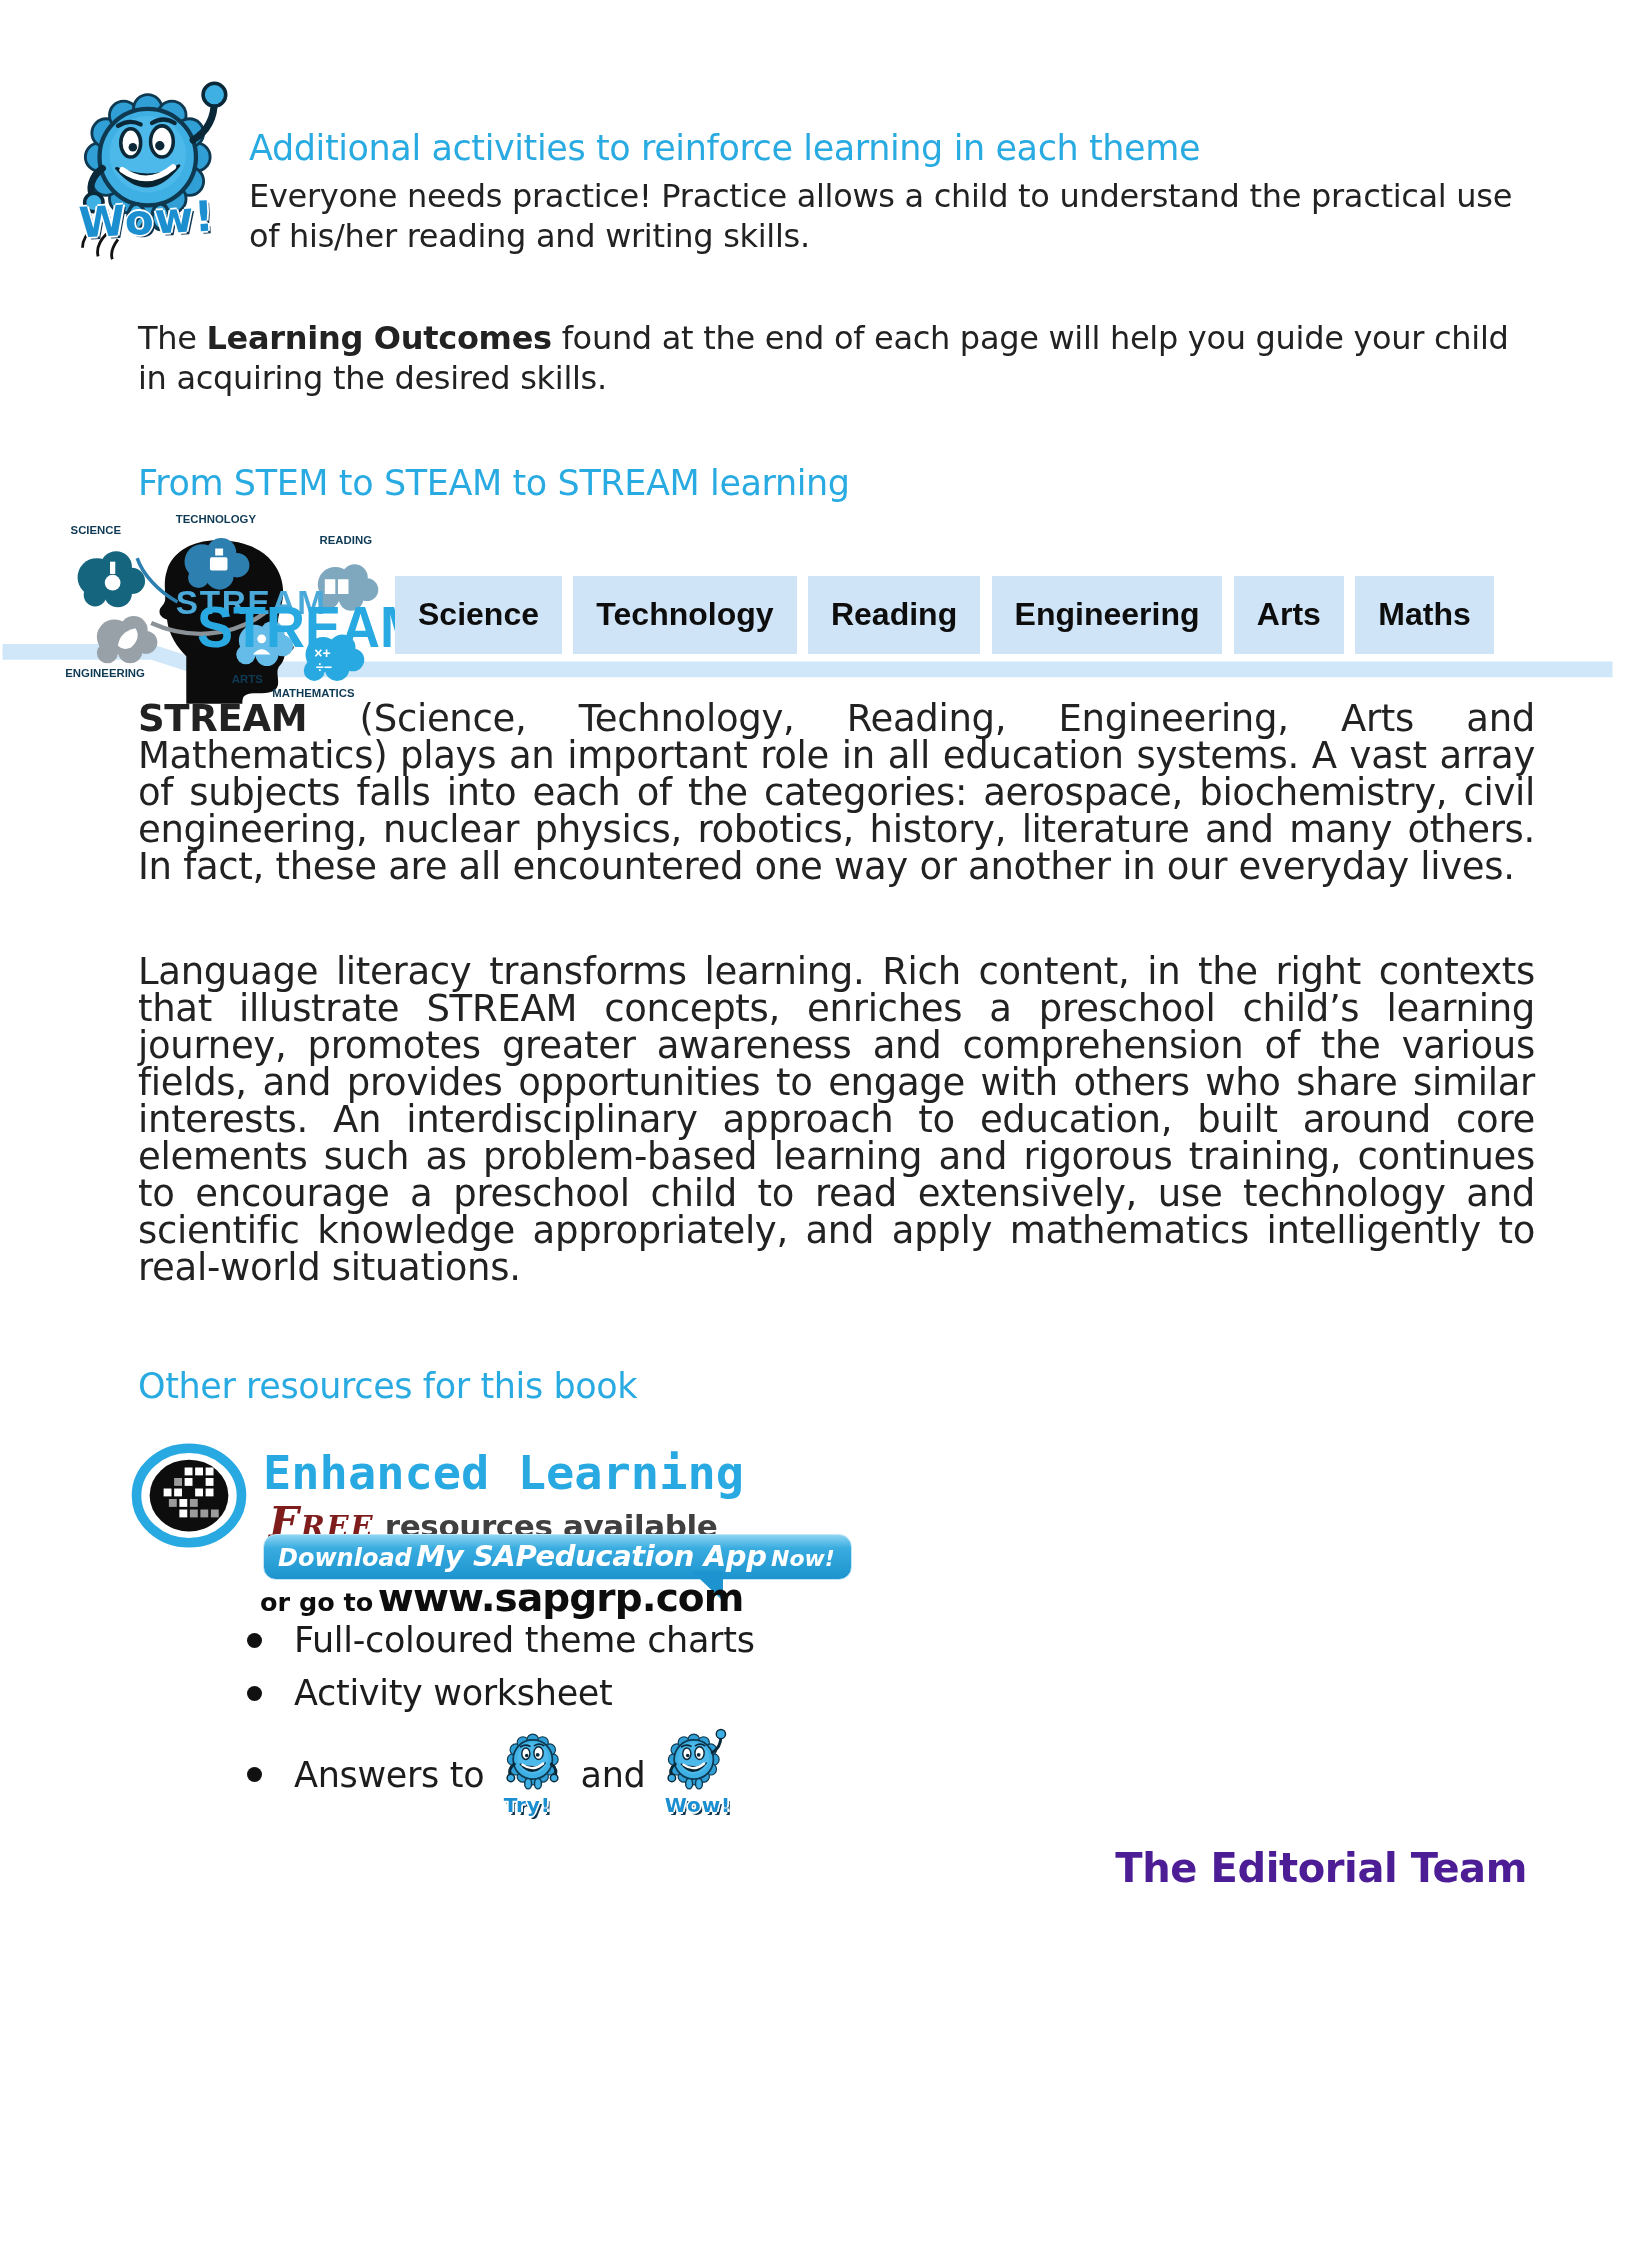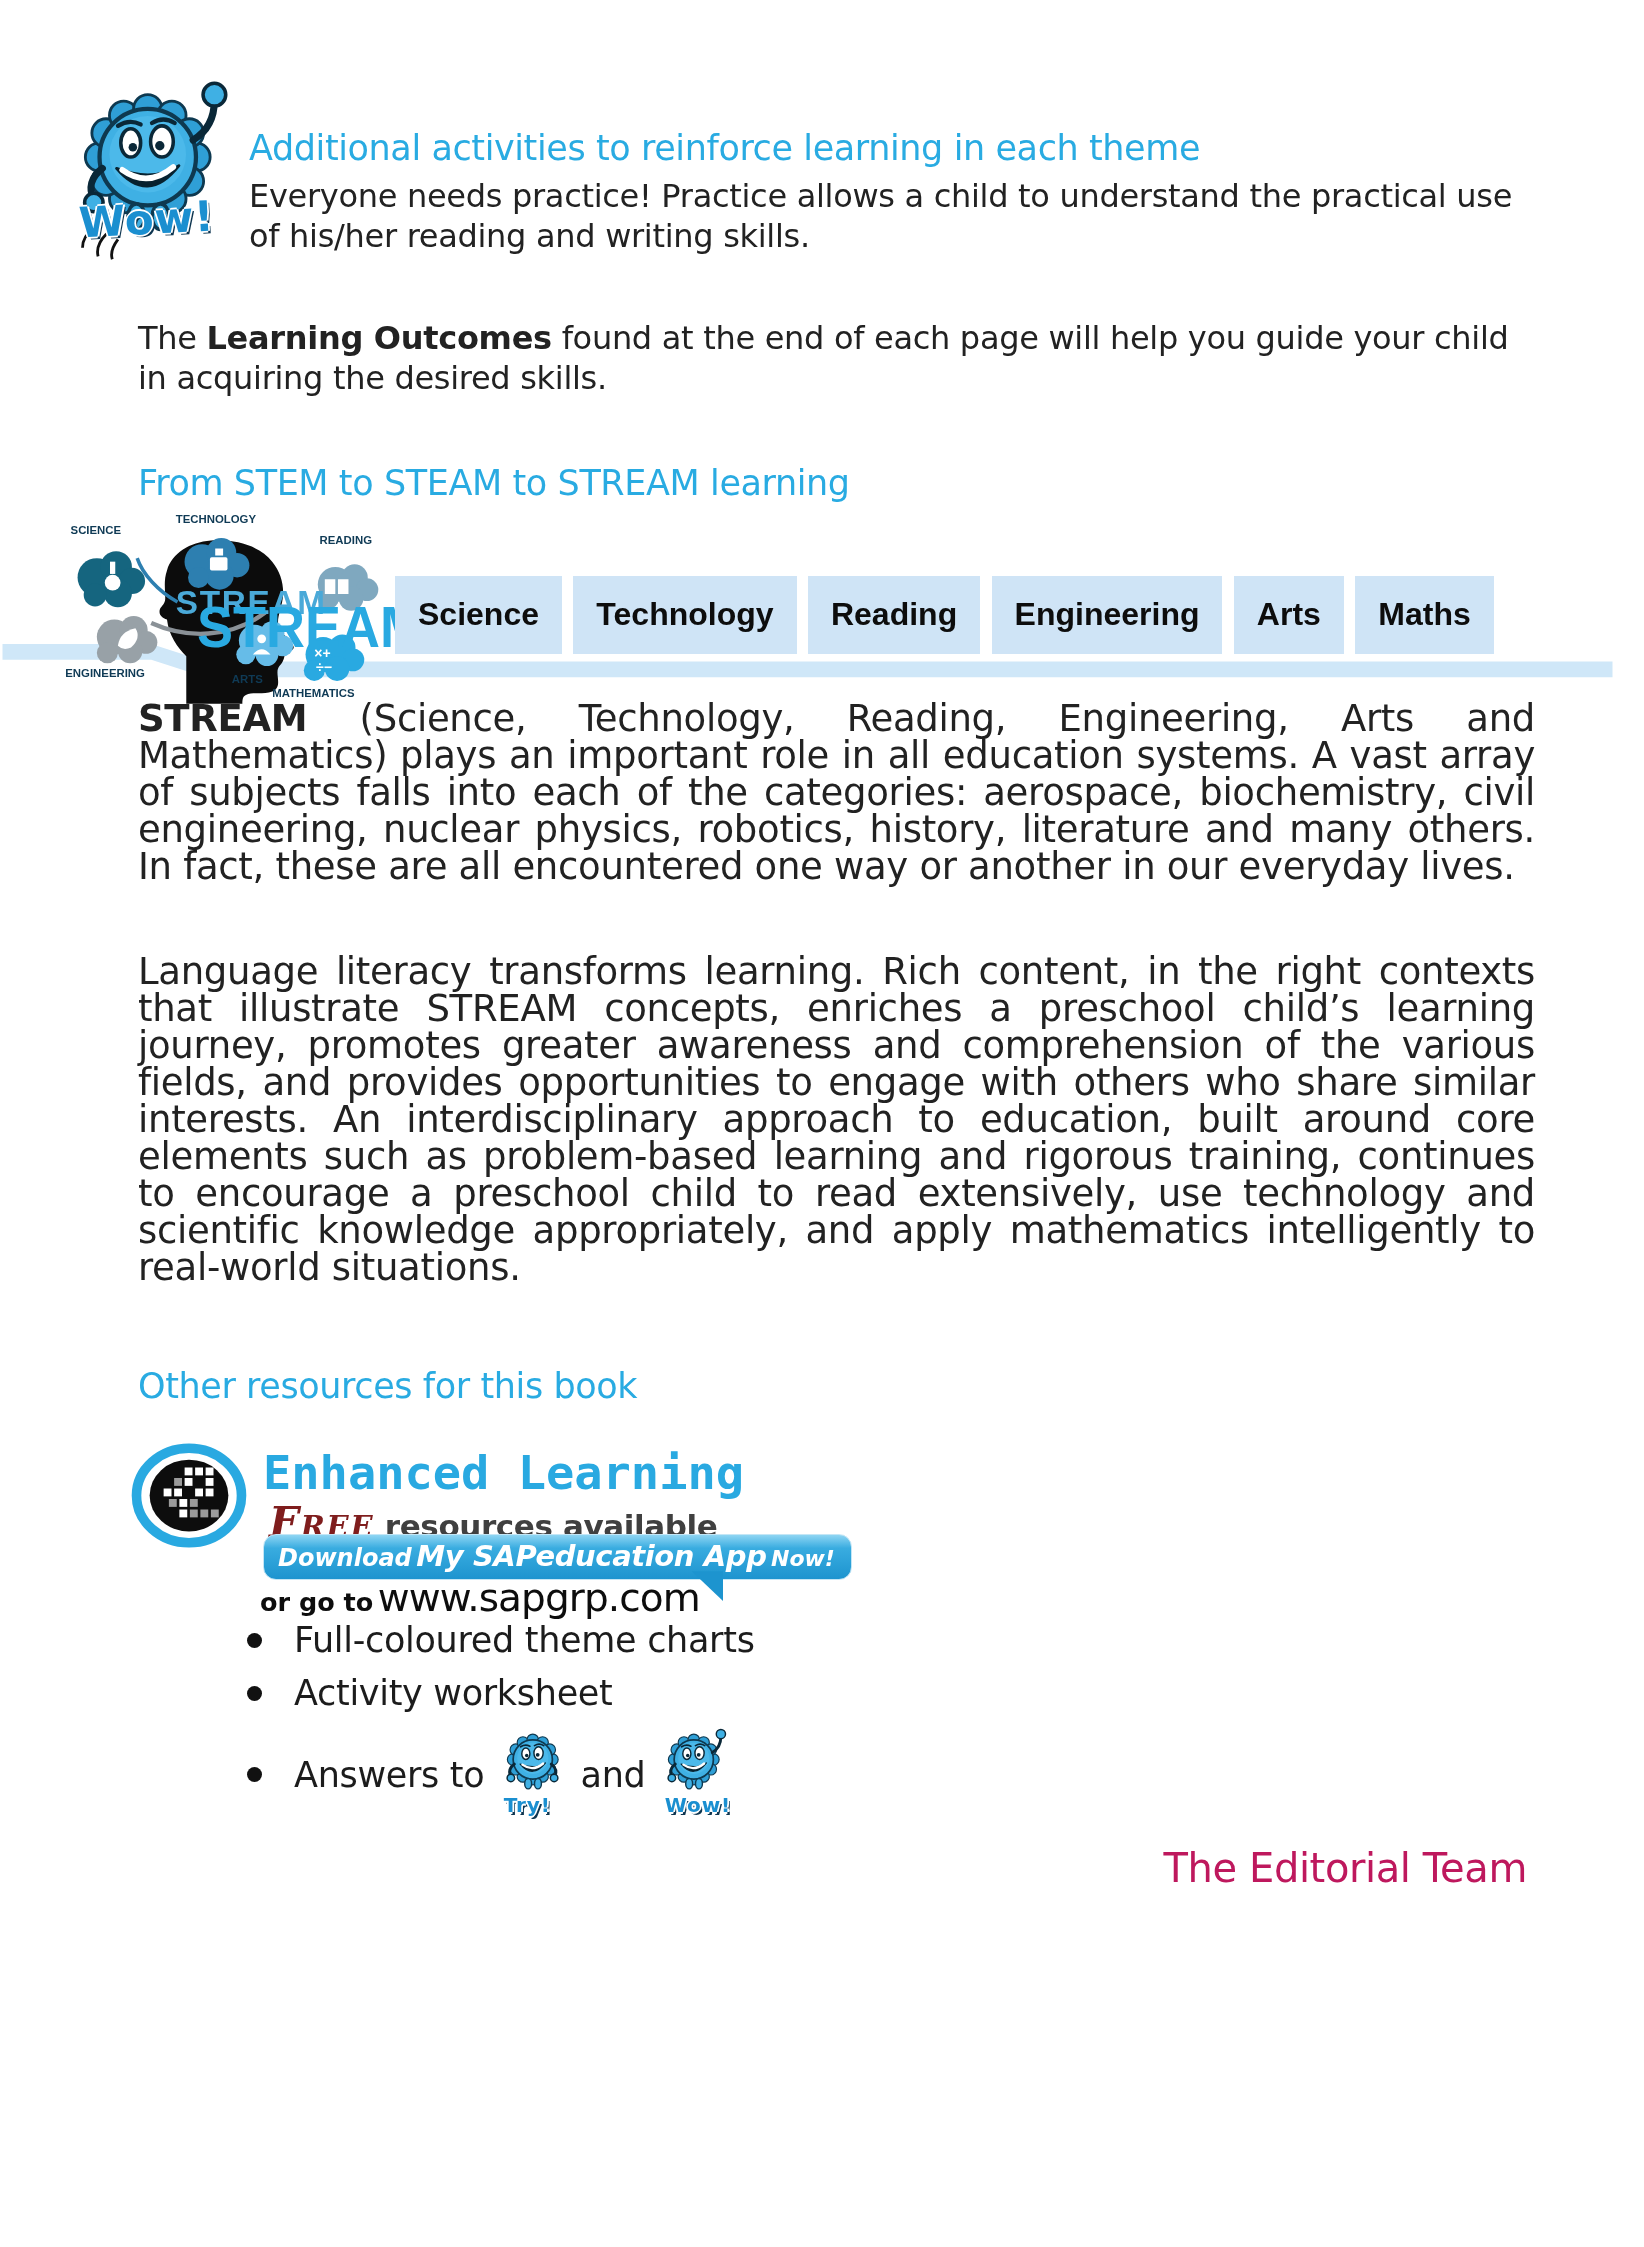--- a/index.html
+++ b/index.html
@@ -63,33 +63,33 @@
     background:linear-gradient(180deg,#8ed5f3 0%,#39ace0 30%,#1d94cf 100%);
     border:1.8px solid #c3e6f6;border-radius:13px;padding:3.5px 16px 6.1px 14px;
     color:#ffffff;font-style:italic;white-space:nowrap;
   }
   .banner-pre{font-weight:bold;font-size:24px}
   .banner-main{font-weight:bold;font-size:29px;letter-spacing:-0.4px}
   .banner-post{font-weight:bold;font-size:22px}
   #el-tail{left:690px;top:1571px}
   #el-orgoto{left:260px;top:1575px;white-space:nowrap}
   .orgoto-prefix{font-weight:bold;font-size:25.5px;color:#0d0d0d}
-  .orgoto-url{font-weight:normal;font-size:39px;color:#0d0d0d;letter-spacing:-0.9px}
+  .orgoto-url{font-weight:bold;font-size:39px;color:#0d0d0d;letter-spacing:-0.9px}
 
   
   #bullets{left:247px;top:1620px}
   .bullet-row{display:flex;align-items:center;margin-bottom:13px;font-size:35px;letter-spacing:-0.3px;color:#1c1c1c}
   .dot{width:15px;height:15px;background:#111;border-radius:50%;margin-right:32px;flex:0 0 auto}
   #bullet-answers{margin-top:3.5px}
   .mini-mascot{position:relative;width:75px;height:97px;margin:0 8.8px;flex:0 0 auto}
   .mini-mascot svg{width:75px;height:75px}
   .mini-mascot .mascot-label{font-size:20px;left:7px;top:67px}
   .answers-word{margin-right:3.5px}
 
-  #signoff{right:117px;top:1845px;font-size:40px;font-weight:normal;color:#be185d;letter-spacing:-0.4px}
+  #signoff{right:117px;top:1845px;font-size:40px;font-weight:bold;color:#4c1d95;letter-spacing:-0.4px}
 
   svg text{font-family:"Liberation Sans",sans-serif}
 </style>
 </head>
 <body>
 
 <svg width="0" height="0" style="position:absolute" aria-hidden="true">
   <defs>
     <g id="mascot-body" stroke-linecap="round">
       <g fill="#2f9fd6" stroke="#0e3950" stroke-width="2">

